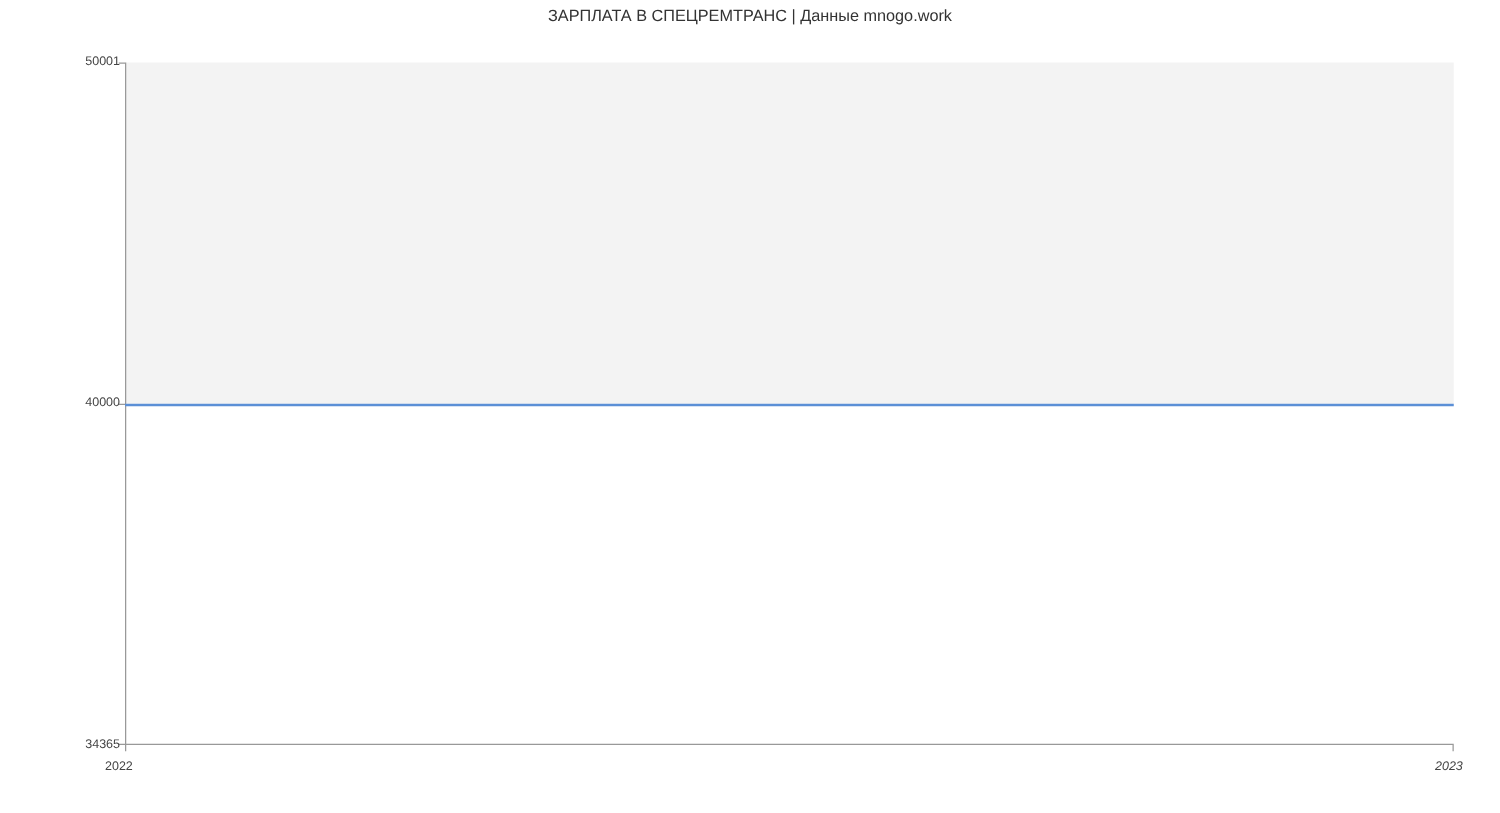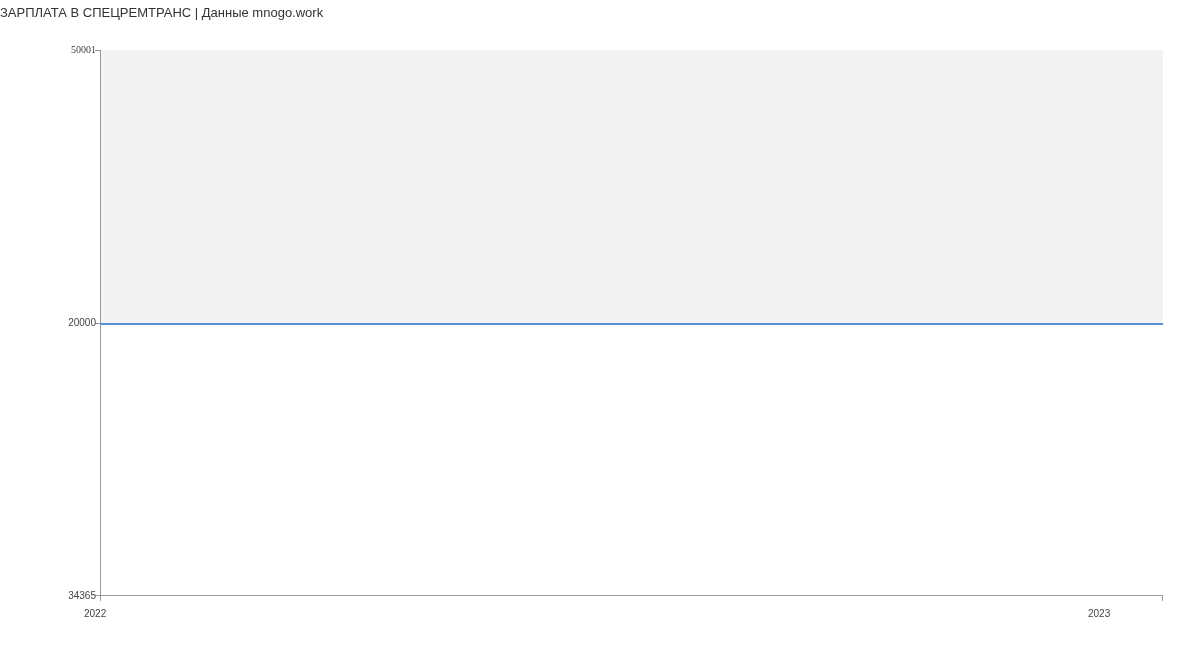--- a/index.html
+++ b/index.html
@@ -19,21 +19,21 @@
       top: 0;
       left: 0;
       width: 1200px;
       height: 650px;
     }
     .title {
       position: absolute;
       top: 5px;
       left: 0;
       width: 100%;
-      text-align: left;
+      text-align: center;
       font-size: 13px;
       color: #333;
     }
     .plot-area {
       position: absolute;
       left: 100px;
       top: 50px;
       width: 1063px;
       height: 546px;
     }
@@ -70,32 +70,32 @@
       background: #5b8fd6;
     }
     .y-tick-label {
       position: absolute;
       font-size: 10px;
       color: #444;
       right: 1104px;
       text-align: right;
       width: 60px;
     }
-    .y-tick-top { top: 44px; font-family: Liberation Serif, serif; }
+    .y-tick-top { top: 44px; }
     .y-tick-mid { top: 317px; }
     .y-tick-bot { top: 590px; }
     .x-tick-label {
       position: absolute;
       font-size: 10px;
       color: #444;
       top: 608px;
       text-align: right;
     }
     .x-tick-left { left: 84px; }
-    .x-tick-right { left: 1088px; }
+    .x-tick-right { left: 1148px; font-style: italic; }
     .tick-mark-left {
       position: absolute;
       left: -5px;
       width: 5px;
       height: 1px;
       background: #999;
     }
     .tick-mark-bottom {
       position: absolute;
       bottom: -5px;
@@ -118,18 +118,18 @@
 
     <div class="tick-mark-left" style="top:0;"></div>
     <div class="tick-mark-left" style="top:273px;"></div>
     <div class="tick-mark-left" style="top:545px;"></div>
 
     <div class="tick-mark-bottom" style="left:0;"></div>
     <div class="tick-mark-bottom" style="left:1062px;"></div>
   </div>
 
   <div class="y-tick-label y-tick-top">50001</div>
-  <div class="y-tick-label y-tick-mid">20000</div>
+  <div class="y-tick-label y-tick-mid">40000</div>
   <div class="y-tick-label y-tick-bot">34365</div>
 
   <div class="x-tick-label x-tick-left">2022</div>
   <div class="x-tick-label x-tick-right">2023</div>
 </div>
 
 </body></html>

